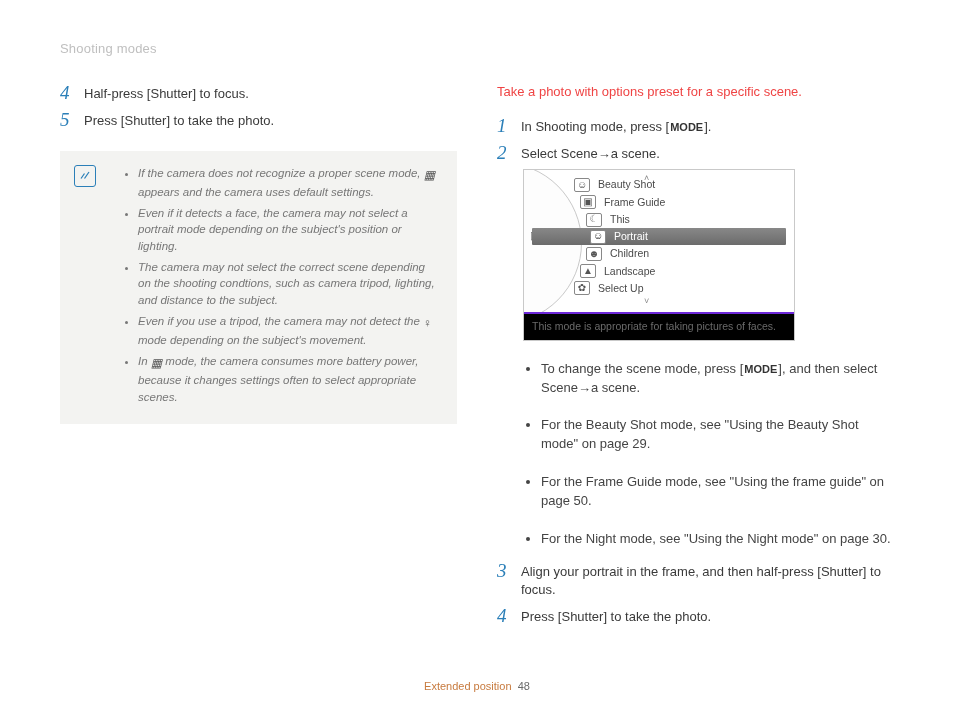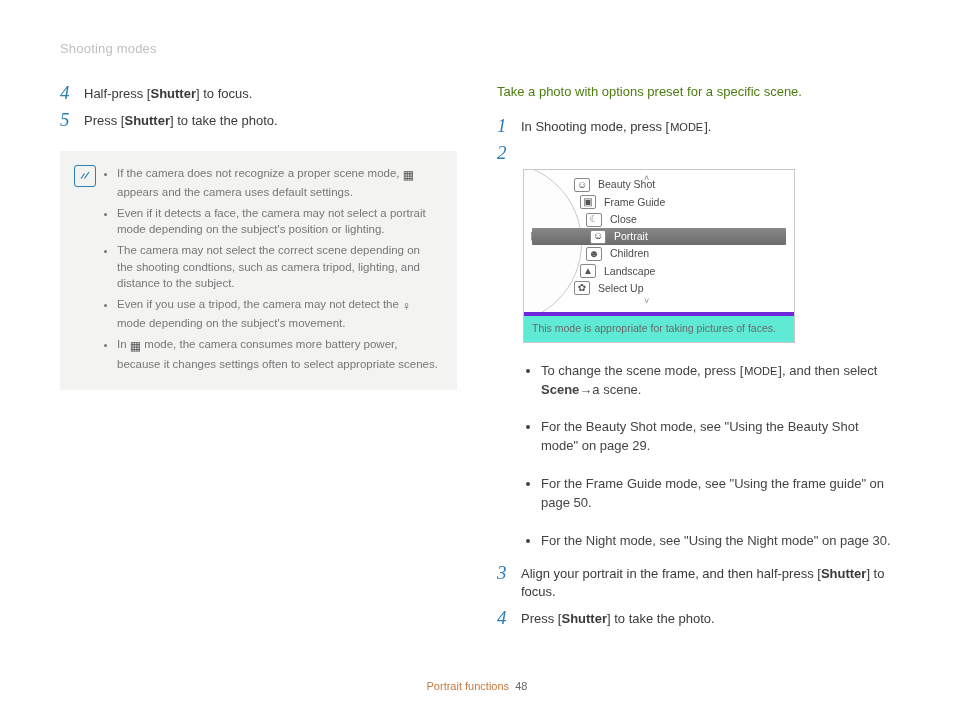--- a/index.html
+++ b/index.html
@@ -45,29 +45,30 @@
     font-family: Georgia, 'Times New Roman', serif;
     font-style: italic;
     font-size: 19px;
     color: #2b7fb8;
     line-height: 1.1;
     min-width: 12px;
   }
   .step .txt {
     padding-top: 2px;
   }
-  .b { font-weight: bold; }
+  .b { font-weight: normal; }
   .notebox {
     background: #f3f3f1;
     margin-top: 20px;
     padding: 14px 18px 14px 14px;
     display: flex;
-    gap: 7px;
+    gap: 28px;
     font-size: 11.5px;
     color: #777;
+    font-style: italic;
   }
   .noteicon {
     width: 20px; height: 20px;
     border: 1.5px solid #2b7fb8;
     border-radius: 3px;
     display: flex; align-items: center; justify-content: center;
     color: #2b7fb8;
     font-size: 13px;
     flex-shrink: 0;
   }
@@ -77,26 +78,26 @@
   }
   .notebox li { margin-bottom: 4px; }
   .h2 {
     color: #2b7fb8;
     font-size: 20px;
     font-weight: 400;
     margin: 0 0 4px 0;
   }
   .lead {
     font-size: 13px;
-    color: #4d7c0f;
+    color: #ef4444;
     margin-bottom: 14px;
   }
   .modechip {
     display: inline-block;
-    font-weight: normal;
+    font-weight: bold;
     font-size: 11px;
     color: #333;
     padding: 0 1px;
     vertical-align: baseline;
   }
   .scene-panel {
     border: 1px solid #c9c9c9;
     width: 270px;
     margin: 6px 0 12px 26px;
     font-size: 11px;
@@ -146,22 +147,22 @@
   .scn-item.sel .scn-icon { color: #333; }
   .side-icon {
     position: absolute;
     left: 6px;
     top: 58px;
     width: 18px; height: 14px;
     color: #666;
     font-size: 11px;
   }
   .scene-foot {
-    background: #5eead4;
-    border-top: 4px solid #6d28d9;
+    background: #000000;
+    border-top: 2px solid #6d28d9;
     padding: 5px 8px;
     font-size: 10.5px;
     color: #6a6a6a;
   }
   ul.bul {
     margin: 0 0 12px 26px;
     padding-left: 18px;
     font-size: 13px;
     color: #444;
   }
@@ -239,39 +240,42 @@
       <div class="lead">Take a photo with options preset for a specific scene.</div>
 
       <div class="step">
         <div class="num">1</div>
         <div class="txt">
           <span>In Shooting mode, press [</span><span class="modechip">MODE</span><span>].</span>
         </div>
       </div>
       <div class="step">
         <div class="num">2</div>
+        <div class="txt">
+          <span>Select </span><span class="b">Scene</span><span class="arrow"> → </span><span>a scene.</span>
+        </div>
       </div>
 
       <div class="scene-panel">
         <div class="scene-body">
           <div class="dial"></div>
           <span class="chev up">˄</span>
           <div class="side-icon">▥</div>
           <div id="scene-list">
               <div class="scn-item" style="padding-left: 42px;">
                 <span class="scn-icon">☺</span>
                 <span>Beauty Shot</span>
               </div>
               <div class="scn-item" style="padding-left: 48px;">
                 <span class="scn-icon">▣</span>
                 <span>Frame Guide</span>
               </div>
               <div class="scn-item" style="padding-left: 54px;">
                 <span class="scn-icon">☾</span>
-                <span>Close</span>
+                <span>This</span>
               </div>
               <div class="scn-item sel" style="padding-left: 58px;">
                 <span class="scn-icon">☺</span>
                 <span>Portrait</span>
               </div>
               <div class="scn-item" style="padding-left: 54px;">
                 <span class="scn-icon">☻</span>
                 <span>Children</span>
               </div>
               <div class="scn-item" style="padding-left: 48px;">
@@ -306,15 +310,15 @@
       <div class="step">
         <div class="num">4</div>
         <div class="txt">
           <span>Press [</span><span class="b">Shutter</span><span>] to take the photo.</span>
         </div>
       </div>
     </div>
   </div>
 
   <div class="footer">
-    <span>Portrait functions</span>&nbsp;&nbsp;<span class="pg">48</span>
+    <span>Extended position</span>&nbsp;&nbsp;<span class="pg">48</span>
   </div>
 </div>
 
 </body></html>

